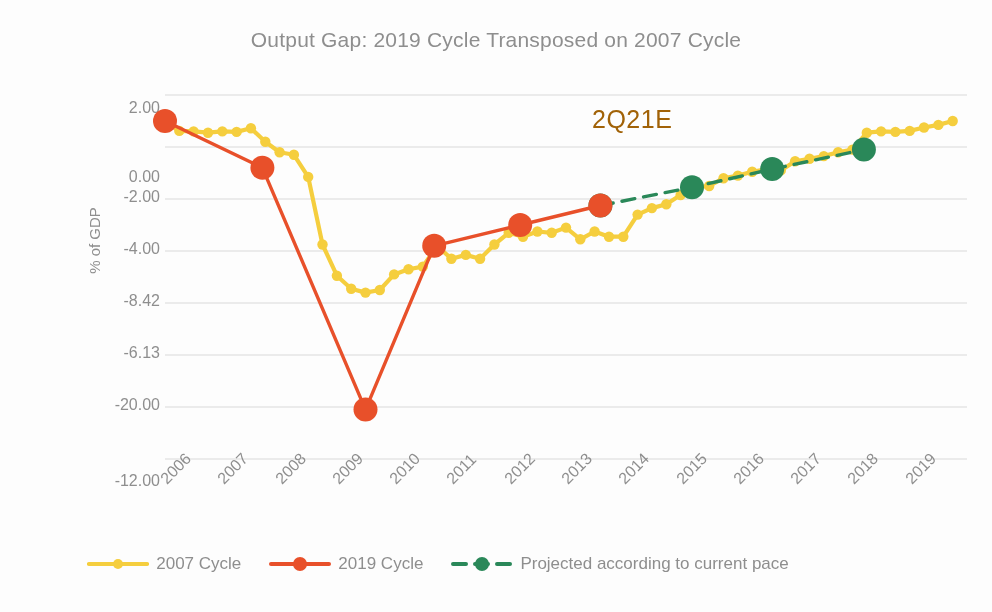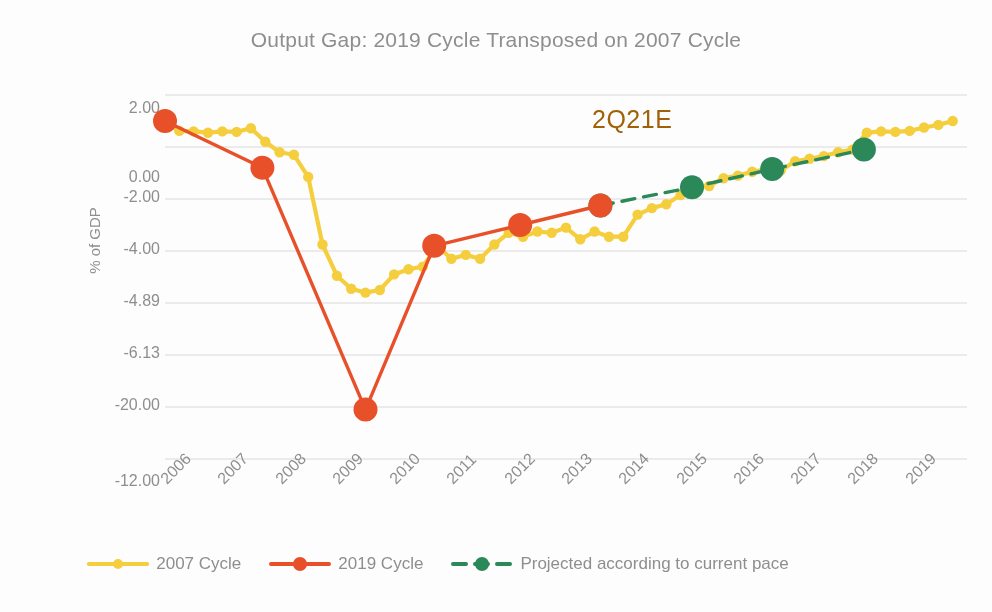--- a/index.html
+++ b/index.html
@@ -119,21 +119,21 @@
 
   <div id="chart-title">Output Gap: 2019 Cycle Transposed on 2007 Cycle</div>
 
   <div id="ylabel">% of GDP</div>
 
   <div id="ytick-layer">
       <div class="ytick" style="top: 99px;">2.00</div>
       <div class="ytick" style="top: 136px; margin-top: 32px;">0.00</div>
       <div class="ytick" style="top: 188px;">-2.00</div>
       <div class="ytick" style="top: 240px;">-4.00</div>
-      <div class="ytick" style="top: 292px;">-4.89</div>
+      <div class="ytick" style="top: 292px;">-8.42</div>
       <div class="ytick" style="top: 344px;">-6.13</div>
       <div class="ytick" style="top: 396px;">-20.00</div>
       <div class="ytick" style="top: 448px; margin-top: 24px;">-12.00</div>
     </div>
 
   <svg id="plot-svg" width="992" height="612">
     <g id="gridlines">
         <line x1="165" y1="95" x2="967" y2="95" stroke="#E4E4E4" stroke-width="1.6"></line>
         <line x1="165" y1="147" x2="967" y2="147" stroke="#E4E4E4" stroke-width="1.6"></line>
         <line x1="165" y1="199" x2="967" y2="199" stroke="#E4E4E4" stroke-width="1.6"></line>

